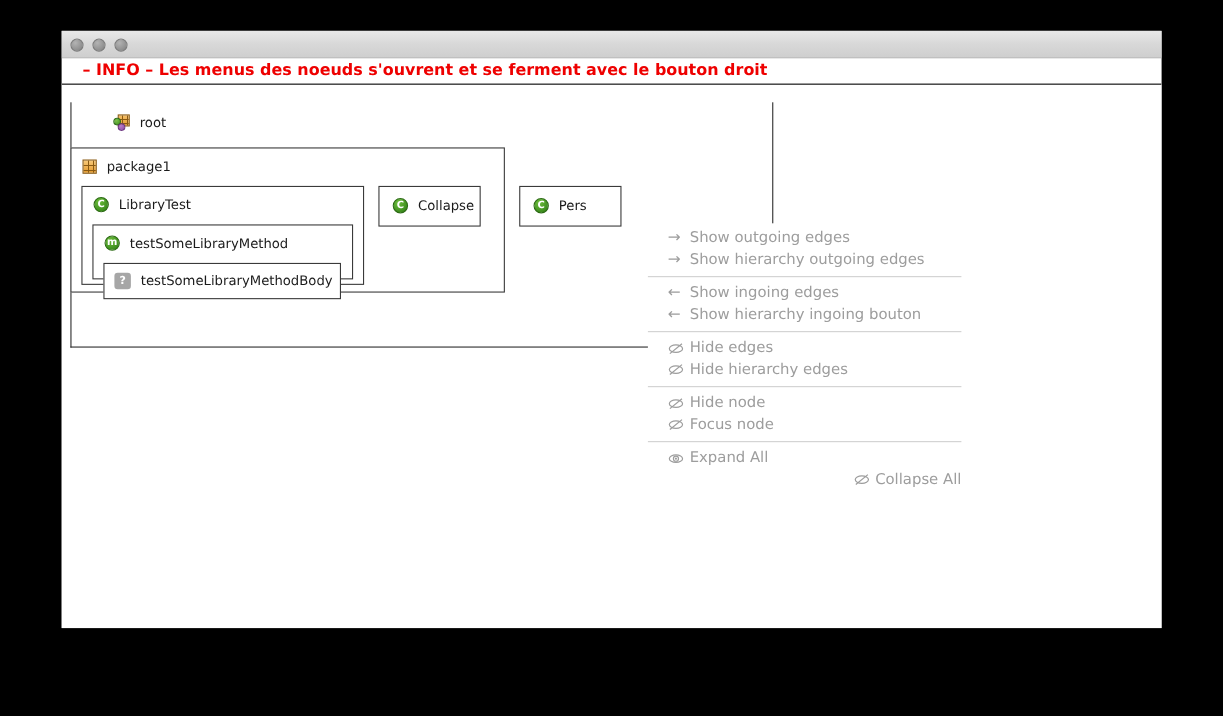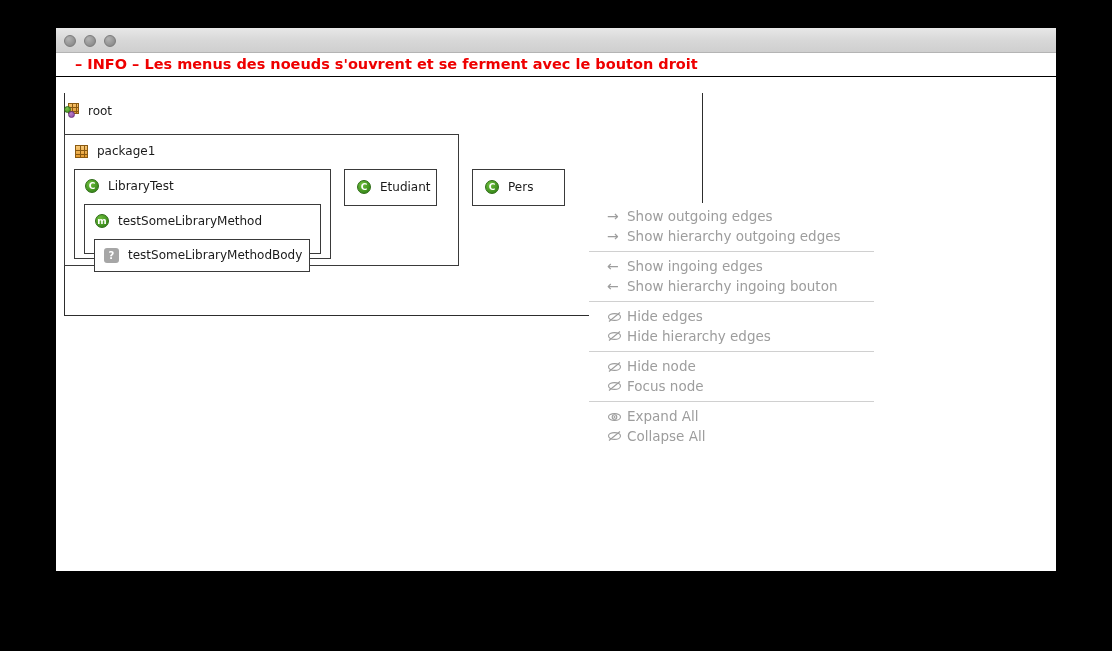--- a/index.html
+++ b/index.html
@@ -103,21 +103,23 @@
     height: 223px;
     border: 1px solid #2d2d2d;
     border-top: none;
     background: transparent;
   }
   #node-root-header {
     position: absolute;
     left: 8px;
     top: 26px;
     display: flex;
+    align-items: center;
     gap: 9px;
+    padding-left: 39px;
   }
 
   #node-package1 {
     left: 8px;
     top: 57px;
     width: 395px;
     height: 132px;
   }
   #node-package2 {
     left: 405px;
@@ -312,21 +314,21 @@
     <div class="node-box" id="node-librarytest">
       <div class="node-header">
         <span class="icon icon-circle">C</span>
         <span class="node-label" style="position:static">LibraryTest</span>
       </div>
     </div>
 
     <div class="node-box" id="node-etudiant">
       <div class="node-header">
         <span class="icon icon-circle">C</span>
-        <span class="node-label" style="position:static">Etudiant</span>
+        <span class="node-label" style="position:static">Collapse</span>
       </div>
     </div>
 
     <div class="node-box" id="node-personne">
       <div class="node-header">
         <span class="icon icon-circle">C</span>
         <span class="node-label" style="position:static">Pers</span>
       </div>
     </div>
 
@@ -404,21 +406,21 @@
         <div class="menu-item" style="color: rgb(157, 157, 157);">
           <span class="mi-glyph">
             <svg class="eye-svg" width="15" height="12" viewBox="0 0 15 12">
               <ellipse cx="7.5" cy="6" rx="6" ry="3.4" fill="none" stroke="#9d9d9d" stroke-width="1.1"></ellipse>
               <circle cx="7.5" cy="6" r="2.3" fill="none" stroke="#9d9d9d" stroke-width="1.1"></circle>
               <circle cx="7.5" cy="6" r="1" fill="#9d9d9d"></circle>
             </svg>
           </span>
           <span class="mi-label">Expand All</span>
         </div>
-        <div class="menu-item" style="color: rgb(157, 157, 157);">
+        <div class="menu-item" style="color: rgb(157, 157, 157); justify-content: flex-end;">
           <span class="mi-glyph">
             <svg class="eye-svg" width="15" height="12" viewBox="0 0 15 12">
               <ellipse cx="7.5" cy="6" rx="6" ry="3.4" fill="none" stroke="#9d9d9d" stroke-width="1.1"></ellipse>
               <line x1="2" y1="10.5" x2="13" y2="1.5" stroke="#9d9d9d" stroke-width="1.1"></line>
             </svg>
           </span>
           <span class="mi-label">Collapse All</span>
         </div>
       </div>
 

